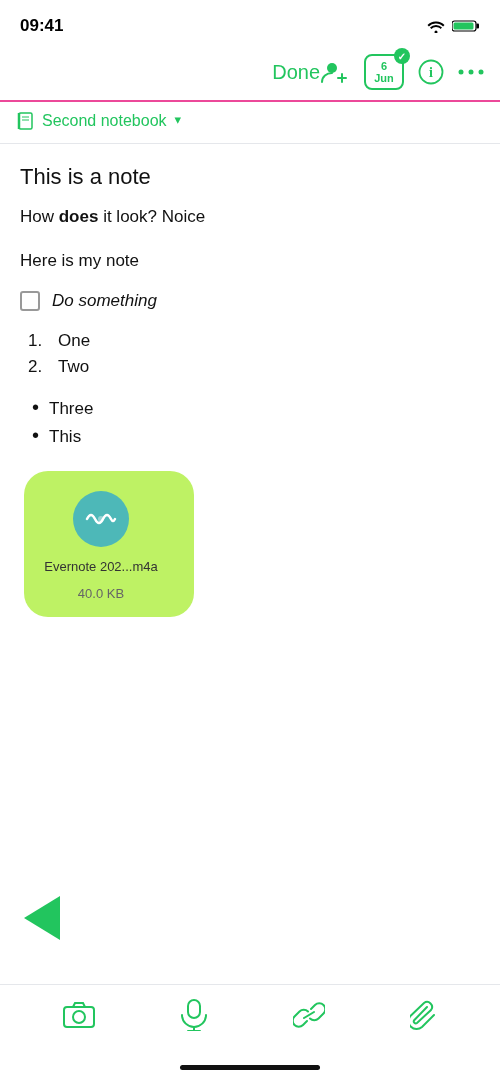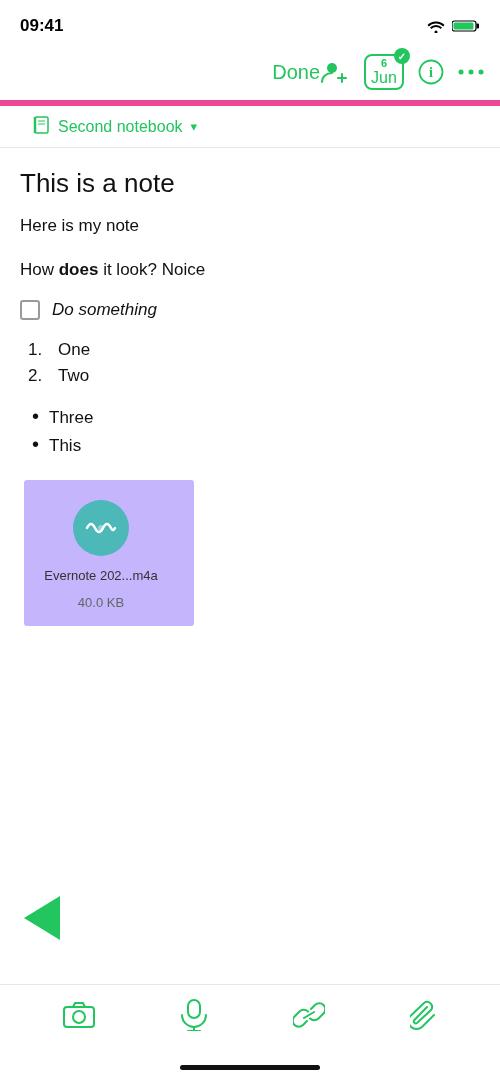--- a/index.html
+++ b/index.html
@@ -70,23 +70,23 @@
       height: 36px;
       position: relative;
     }
     .reminder-date {
       font-size: 11px;
       font-weight: 700;
       color: #22c55e;
       line-height: 1;
     }
     .reminder-month {
-      font-size: 16px;
-      color: #22c55e;
-      font-weight: 400;
+      font-size: 11px;
+      color: #22c55e;
+      font-weight: 700;
     }
     .reminder-check {
       position: absolute;
       top: -8px;
       right: -8px;
       background: #22c55e;
       border-radius: 50%;
       width: 16px;
       height: 16px;
       display: flex;
@@ -96,23 +96,23 @@
     .reminder-check::after {
       content: '✓';
       color: white;
       font-size: 10px;
       font-weight: 700;
     }
 
     
     .notebook-row {
       display: flex;
-      align-items: center;
-      padding: 10px 32px;
-      border-top: 6px solid #ec4899;
+      align-items: flex-start;
+      padding: 10px 16px;
+      border-top: 2px solid #ec4899;
       border-bottom: 1px solid #e5e7eb;
       gap: 8px;
     }
     .notebook-book-icon {
       color: #22c55e;
       font-size: 15px;
     }
     .notebook-name {
       font-size: 16px;
       color: #22c55e;
@@ -122,21 +122,21 @@
       color: #22c55e;
       font-size: 13px;
     }
 
     
     .note-content {
       padding: 20px 20px 16px 20px;
       flex: 1;
     }
     .note-title {
-      font-size: 26px;
+      font-size: 22px;
       font-weight: 400;
       color: #111;
       margin-bottom: 14px;
     }
     .note-body {
       font-size: 17px;
       color: #111;
       line-height: 1.5;
     }
     .note-body p {
@@ -201,22 +201,22 @@
       color: #111;
       margin-bottom: 6px;
     }
     .bullet-dot {
       font-size: 20px;
       line-height: 1;
     }
 
     
     .attachment {
-      background: #c4b5fd;
-      border-radius: 3px;
+      background: #bef264;
+      border-radius: 24px;
       width: 170px;
       padding: 20px 16px 16px 0;
       display: flex;
       flex-direction: column;
       align-items: center;
       gap: 12px;
       margin-bottom: 24px;
       margin-left: 4px;
     }
     .attachment-icon {
@@ -360,24 +360,24 @@
   </span>
   <span class="notebook-name">Second notebook</span>
   <span class="notebook-chevron">▾</span>
 </div>
 
 <div class="scrollable">
   <div class="note-content">
     <h1 class="note-title">This is a note</h1>
 
     <div class="note-body">
-      <p>Here is my note</p>
       <p>
         <span>How </span><span class="bold">does</span><span> it look? Noice</span>
       </p>
+      <p>Here is my note</p>
     </div>
 
     <div class="checklist">
       <div class="checklist-item">
         <div class="checkbox"></div>
         <span class="checklist-label">Do something</span>
       </div>
     </div>
 
     <ul class="ordered-list">

